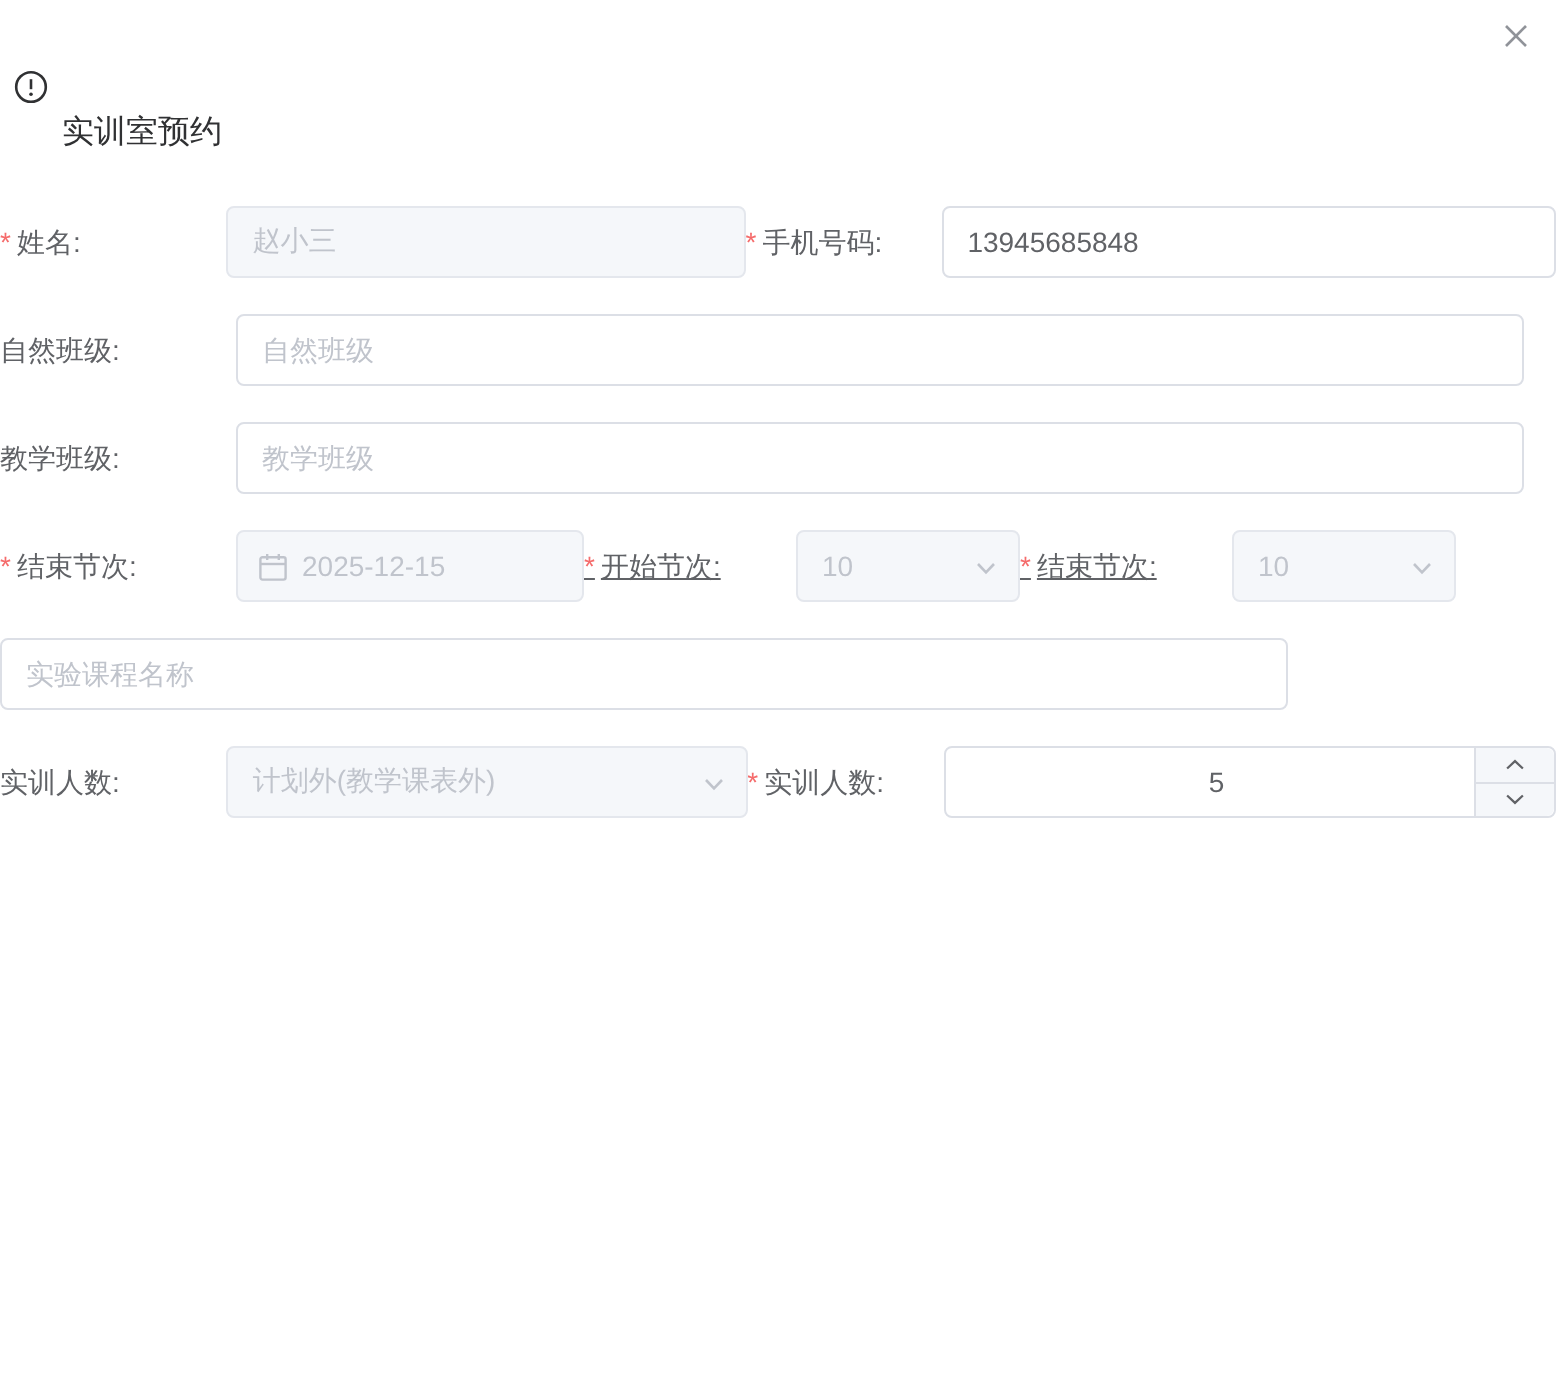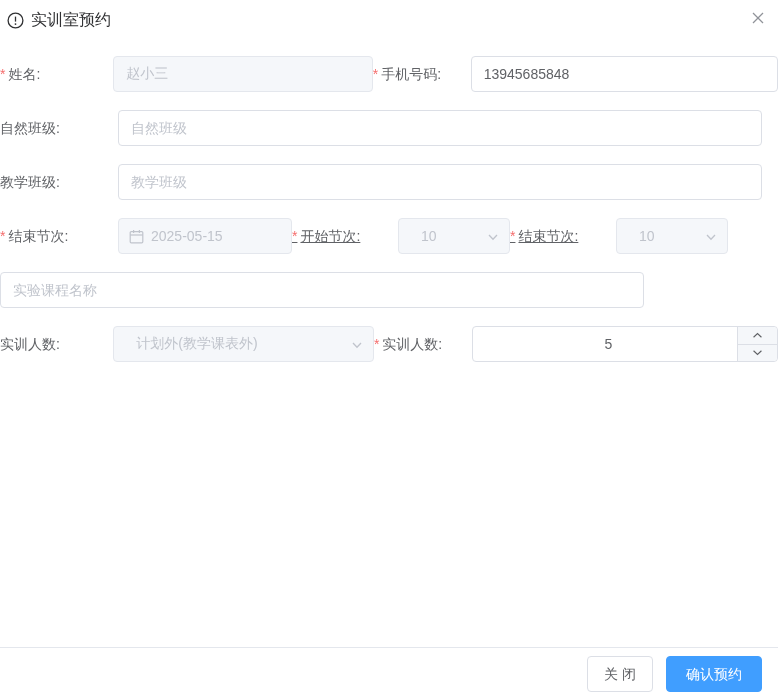--- a/index.html
+++ b/index.html
@@ -4,21 +4,21 @@
 <style>
   * { margin:0; padding:0; box-sizing:border-box; }
   html,body { background:#fff; }
   body { font-family:"Liberation Sans","DejaVu Sans",sans-serif; }
   .dialog { position:relative; width:778px; height:700px; background:#fff; overflow:hidden; }
 
   
   .dlg-header { position:relative; padding:10px 16px 0 7px; display:flex; align-items:center; }
   .dlg-title-wrap { display:flex; align-items:center; gap:7px; }
   .title-icon { display:inline-flex; width:17px; height:17px; }
-  .dlg-title { font-size:16px; color:#303133; line-height:20px; }
+  .dlg-title { font-size:16px; color:#303133; line-height:20px;margin-top:47px; }
   .dlg-close { position:absolute; top:8px; right:10px; width:20px; height:20px; display:flex; align-items:center; justify-content:center; background:none; border:none; cursor:pointer; }
 
   
   .dlg-body { padding-top:26px; }
   .f-row { display:flex; align-items:center; height:36px; margin-bottom:18px; }
   .f-label { font-size:14px; color:#606266; line-height:36px; text-align:left; padding-right:8px; white-space:nowrap; }
   .req { color:#f56c6c; margin-right:3px; }
   .lw-118 { width:118px; } .lw-102 { width:102px; } .lw-106 { width:106px;text-decoration:underline; }
   .w-270 { width:270px; } .w-272 { width:320px; } .w-644 { width:644px; }
   .w-174 { width:174px; } .w-112 { width:112px; }
@@ -29,21 +29,21 @@
   .is-disabled, .f-input.is-disabled { background:#f5f7fa; border-color:#e4e7ed; color:#c0c4cc; }
 
   
   .date-wrap { position:relative; height:36px; border:1px solid #e4e7ed; border-radius:4px;
                background:#f5f7fa; display:flex; align-items:center; padding:0 10px 0 32px; }
   .date-icon { position:absolute; left:10px; top:10px; width:15px; height:15px; display:flex; }
   .date-text { font-size:14px; color:#c0c4cc; }
 
   
   .f-select { position:relative; height:36px; border:1px solid #dcdfe6; border-radius:4px;
-              background:#fff; display:flex; align-items:center; padding:0 30px 0 22px; cursor:pointer; }
+              background:#fff; display:flex; align-items:center; padding:0 30px 0 12px; cursor:pointer; }
   .f-select.is-disabled { background:#f5f7fa; border-color:#e4e7ed; cursor:not-allowed; }
   .sel-text { font-size:14px; color:#c0c4cc; overflow:hidden; white-space:nowrap; }
   .sel-arrow { position:absolute; right:10px; top:12px; width:12px; height:12px; display:flex; }
 
   
   .num-wrap { position:relative; height:36px; }
   .num-input { width:100%; height:36px; text-align:center; padding:0 45px 0 12px; }
   .stepper { position:absolute; top:1px; right:1px; width:40px; height:34px; display:flex;
              flex-direction:column; border-left:1px solid #dcdfe6; border-radius:0 4px 4px 0; overflow:hidden; }
   .step { flex:1; background:#f5f7fa; display:flex; align-items:center; justify-content:center; cursor:pointer; }
@@ -103,21 +103,21 @@
       <label class="f-label lw-118"><span class="req">*</span><span>结束节次:</span></label>
       <div class="date-wrap w-174">
         <span class="date-icon">
           <svg viewBox="0 0 15 15" width="15" height="15">
               <rect x="1.2" y="2.6" width="12.6" height="11.2" rx="1" fill="none" stroke="#c0c4cc" stroke-width="1.2"></rect>
               <line x1="1.2" y1="6" x2="13.8" y2="6" stroke="#c0c4cc" stroke-width="1.2"></line>
               <line x1="4.6" y1="1" x2="4.6" y2="4" stroke="#c0c4cc" stroke-width="1.2"></line>
               <line x1="10.4" y1="1" x2="10.4" y2="4" stroke="#c0c4cc" stroke-width="1.2"></line>
             </svg>
         </span>
-        <span class="date-text">2025-05-15</span>
+        <span class="date-text">2025-12-15</span>
       </div>
       <label class="f-label lw-106"><span class="req">*</span><span>开始节次:</span></label>
       <div class="f-select w-112 is-disabled">
         <span class="sel-text">10</span>
         <span class="sel-arrow">
           <svg viewBox="0 0 12 12" width="12" height="12">
               <polyline points="2,4 6,8.2 10,4" fill="none" stroke="#c0c4cc" stroke-width="1.3"></polyline>
             </svg>
         </span>
       </div>
@@ -159,18 +159,14 @@
             <svg viewBox="0 0 12 8" width="11" height="7">
                 <polyline points="1.5,2 6,6.2 10.5,2" fill="none" stroke="#606266" stroke-width="1.3"></polyline>
               </svg>
           </div>
         </div>
       </div>
     </div>
 
   </div>
 
-  <div class="dlg-footer">
-    <button class="btn btn-plain">关 闭</button>
-    <button class="btn btn-primary">确认预约</button>
-  </div>
 
 </div>
 
 </body></html>

